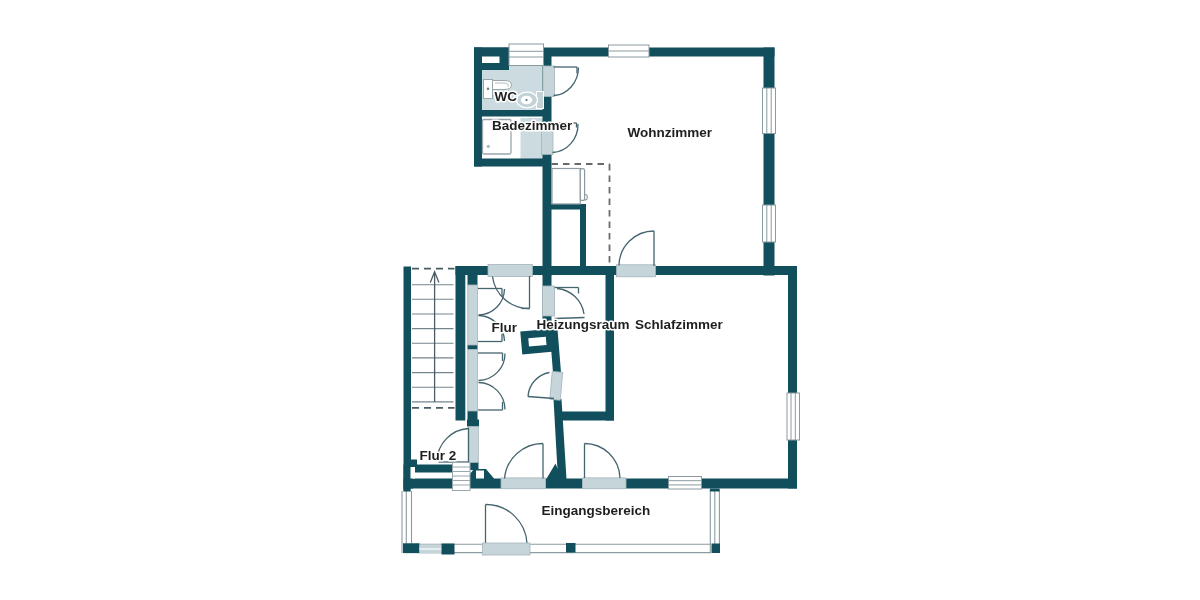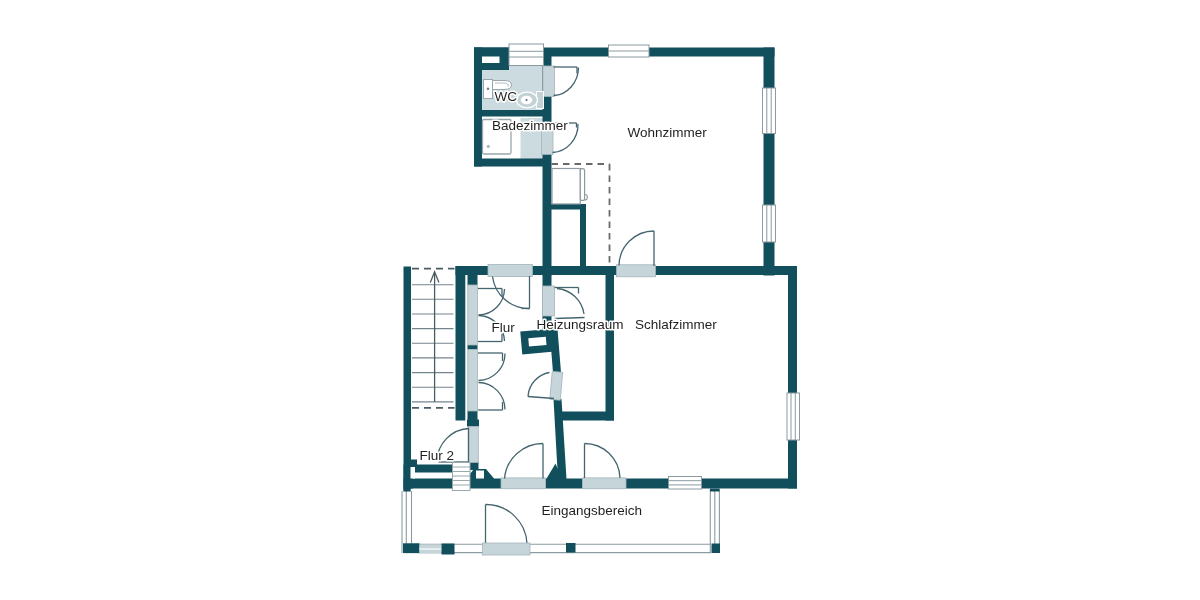--- a/index.html
+++ b/index.html
@@ -1,16 +1,16 @@
 <!DOCTYPE html>
 <html><head>
 <meta charset="utf-8">
 <style>
   html,body{margin:0;padding:0;background:#ffffff;}
-  .page{width:1000px;height:600px;position:relative;overflow:hidden;background:#eab308;}
+  .page{width:1000px;height:600px;position:relative;overflow:hidden;background:#eab308;font-weight:bold;}
   text{font-family:"Liberation Sans",sans-serif;fill:#1f1f1f;}
 </style>
 </head>
 <body>
 <div class="page">
 <svg width="1200" height="600" viewBox="0 0 1200 600">
 <defs></defs>
 
 <rect x="0" y="0" width="1200" height="600" fill="#ffffff"></rect>
 

